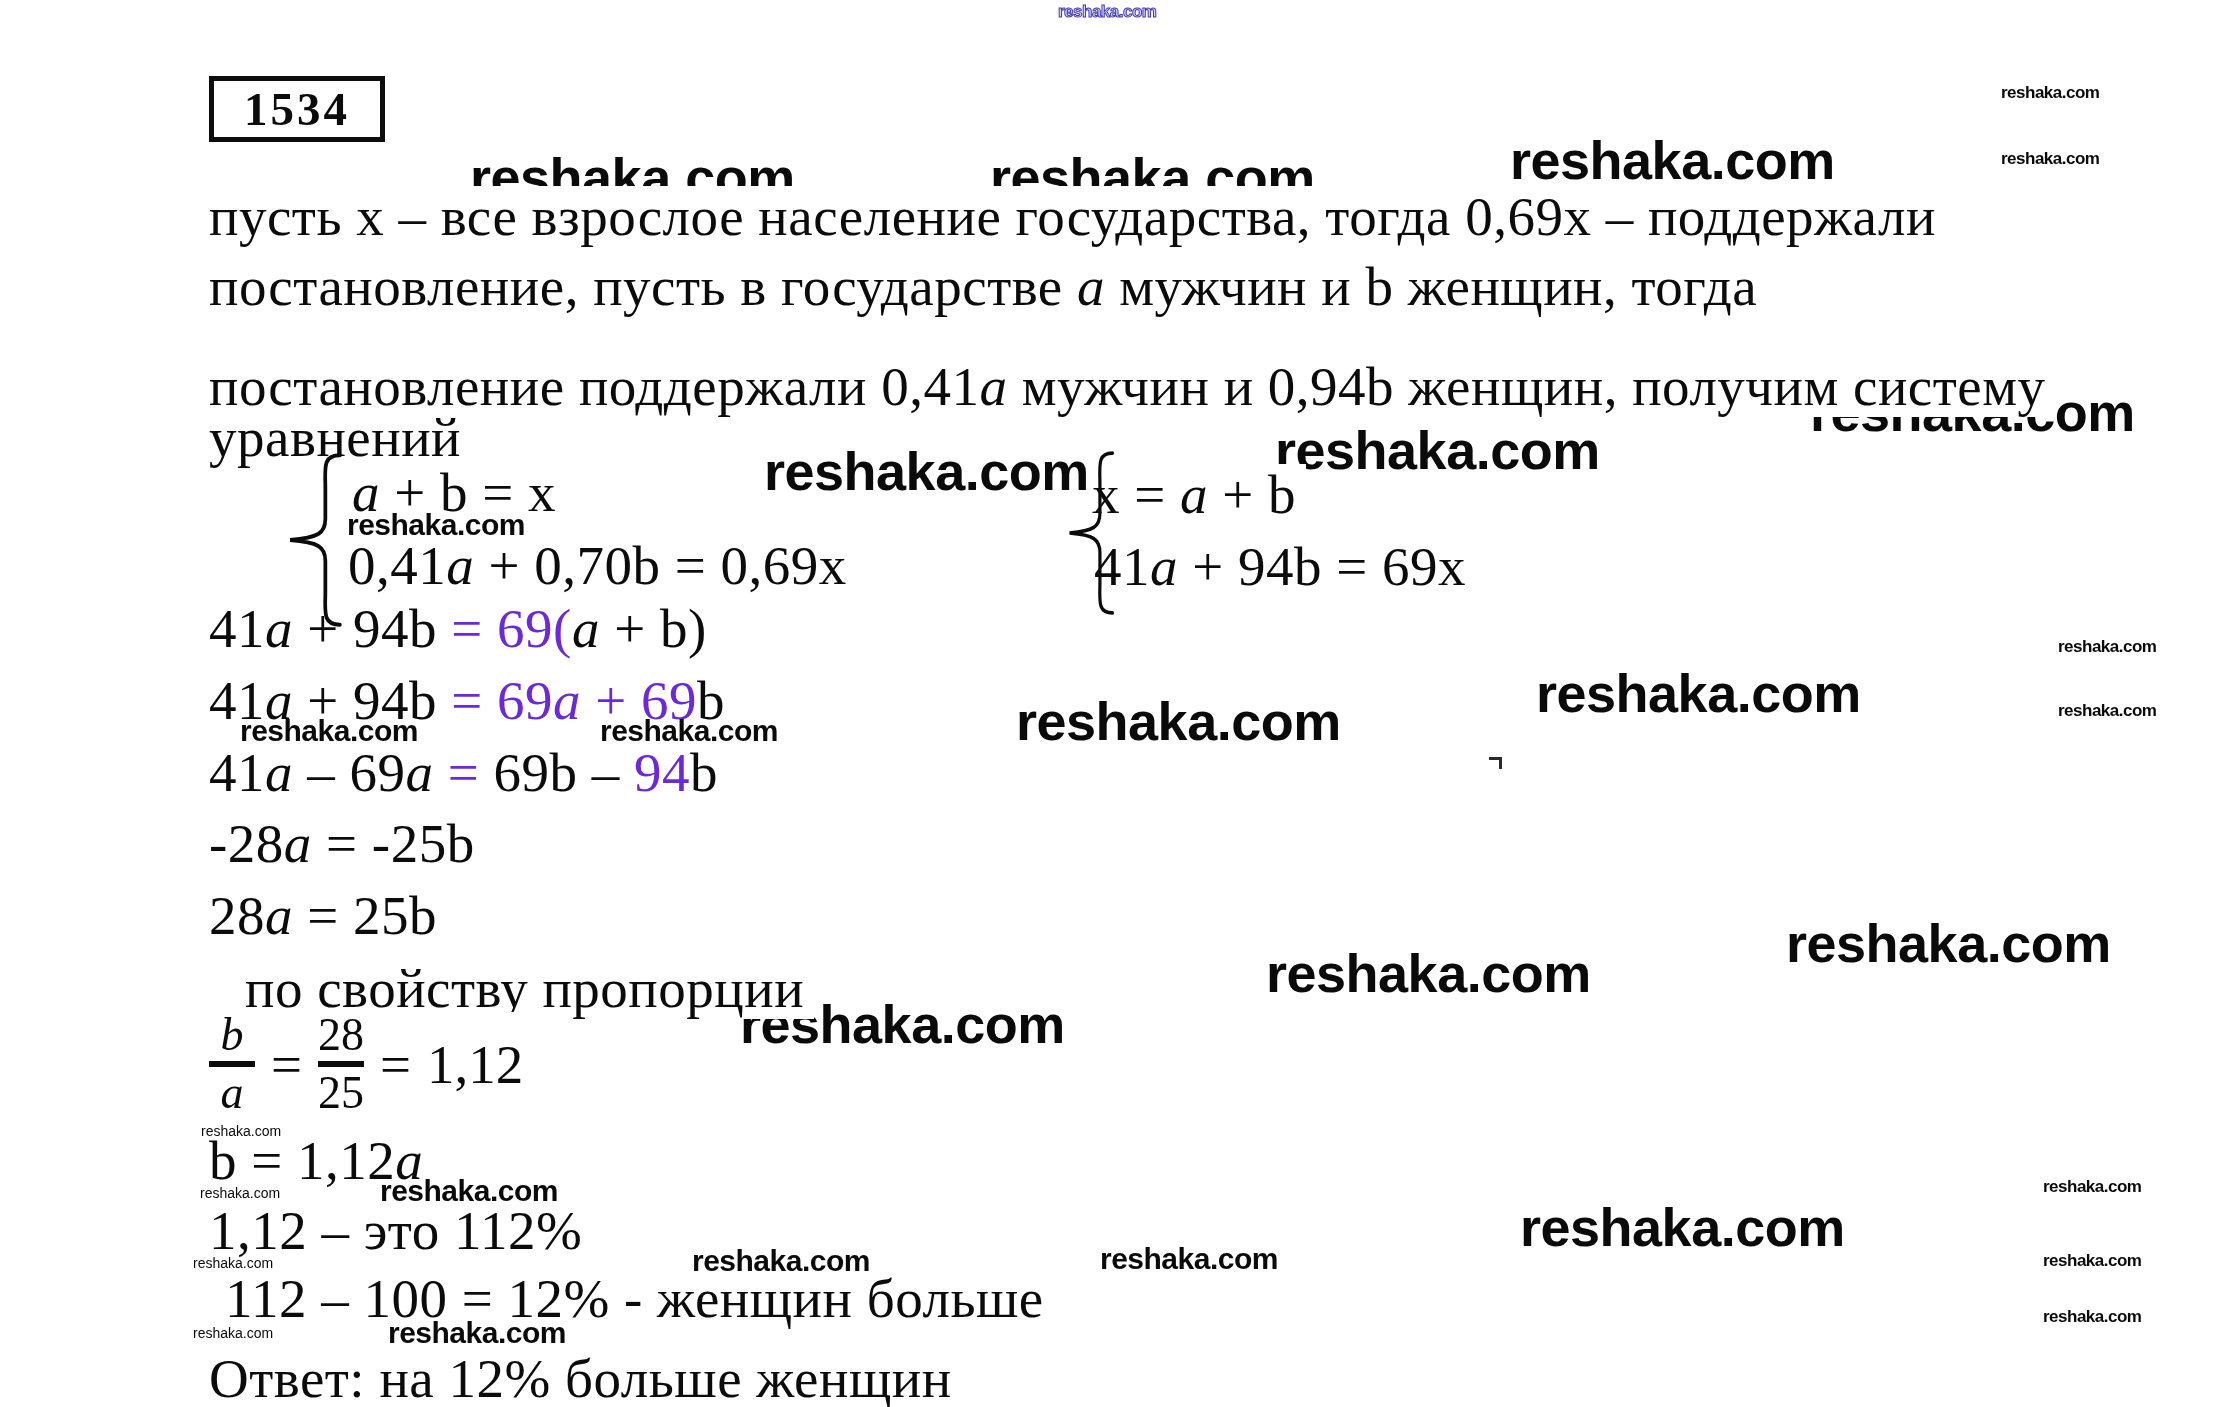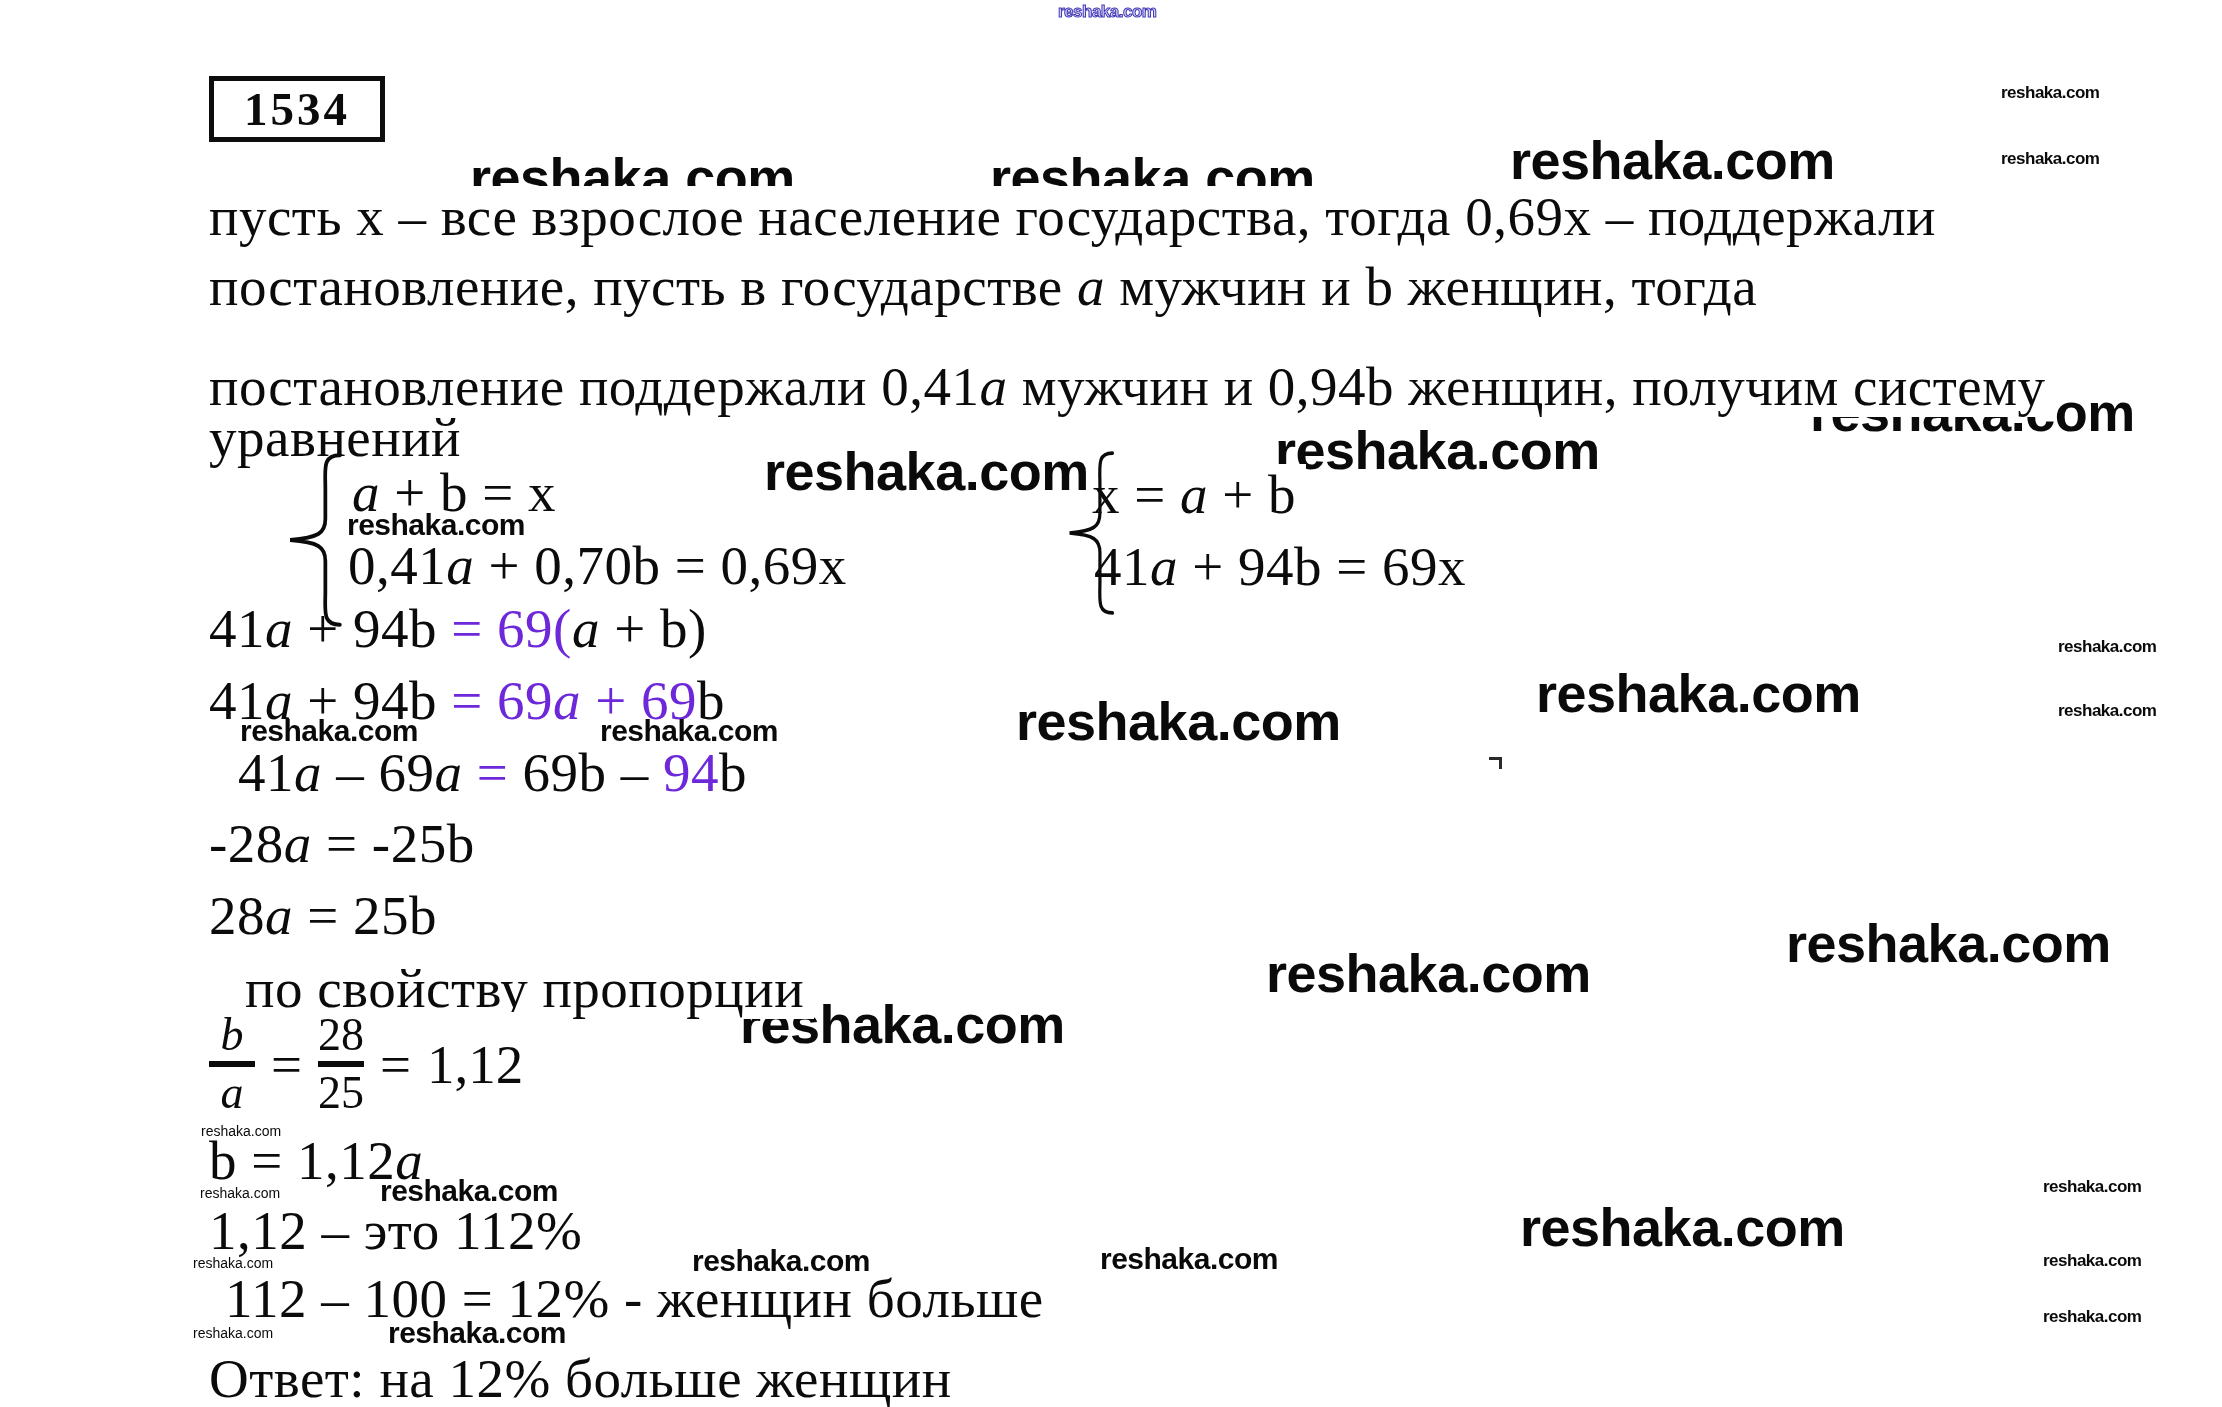--- a/index.html
+++ b/index.html
@@ -83,21 +83,21 @@
       <div class="text-line" style="left: 209px; top: 186px;"><span>пусть x – все взрослое население государства, тогда 0,69x – поддержали</span></div>
       <div class="text-line" style="left: 209px; top: 256px;"><span>постановление, пусть в государстве </span><span class="it">a</span><span> мужчин и b женщин, тогда</span></div>
       <div class="text-line" style="left: 209px; top: 324px; margin-top: 32px;"><span>постановление поддержали 0,41</span><span class="it">a</span><span> мужчин и 0,94b женщин, получим систему</span></div>
       <div class="text-line" style="left: 209px; top: 398px; margin-top: 9px;"><span>уравнений</span></div>
       <div class="text-line" style="left: 352px; top: 462px;"><span class="it">a</span><span> + b = x</span></div>
       <div class="text-line" style="left: 348px; top: 535px;"><span>0,41</span><span class="it">a</span><span> + 0,70b = 0,69x</span></div>
       <div class="text-line" style="left: 1092px; top: 464px;"><span>x = </span><span class="it">a</span><span> + b</span></div>
       <div class="text-line" style="left: 1094px; top: 536px;"><span>41</span><span class="it">a</span><span> + 94b = 69x</span></div>
       <div class="text-line" style="left: 209px; top: 598px;"><span>41</span><span class="it">a</span><span> + 94b </span><span class="gr">= 69(</span><span class="it">a</span><span> + b)</span></div>
       <div class="text-line" style="left: 209px; top: 670px;"><span>41</span><span class="it">a</span><span> + 94b </span><span class="gr">= 69</span><span class="it gr">a</span><span class="gr"> + 69</span><span>b</span></div>
-      <div class="text-line" style="left: 209px; top: 742px; margin-left: 29px;"><span>41</span><span class="it">a</span><span> – 69</span><span class="it">a</span><span> </span><span class="gr">=</span><span> 69b – </span><span class="gr">94</span><span>b</span></div>
+      <div class="text-line" style="left: 209px; top: 742px;"><span>41</span><span class="it">a</span><span> – 69</span><span class="it">a</span><span> </span><span class="gr">=</span><span> 69b – </span><span class="gr">94</span><span>b</span></div>
       <div class="text-line" style="left: 209px; top: 813px;"><span>-28</span><span class="it">a</span><span> = -25b</span></div>
       <div class="text-line" style="left: 209px; top: 885px;"><span>28</span><span class="it">a</span><span> = 25b</span></div>
       <div class="text-line" style="left: 209px; top: 958px; margin-left: 36px;"><span>по свойству пропорции</span></div>
       <div class="text-line" style="left: 209px; top: 1130px;"><span>b = 1,12</span><span class="it">a</span></div>
       <div class="text-line" style="left: 209px; top: 1200px;"><span>1,12 – это 112%</span></div>
       <div class="text-line" style="left: 225px; top: 1268px;"><span>112 – 100 = 12% - женщин больше</span></div>
       <div class="text-line" style="left: 209px; top: 1348px;"><span>Ответ: на 12% больше женщин</span></div>
     </div>
   <div id="brace-layer">
       <svg viewBox="0 0 56 160" preserveAspectRatio="none" class="brace-svg" style="left: 286px; top: 452px; width: 58px; height: 176px;">

